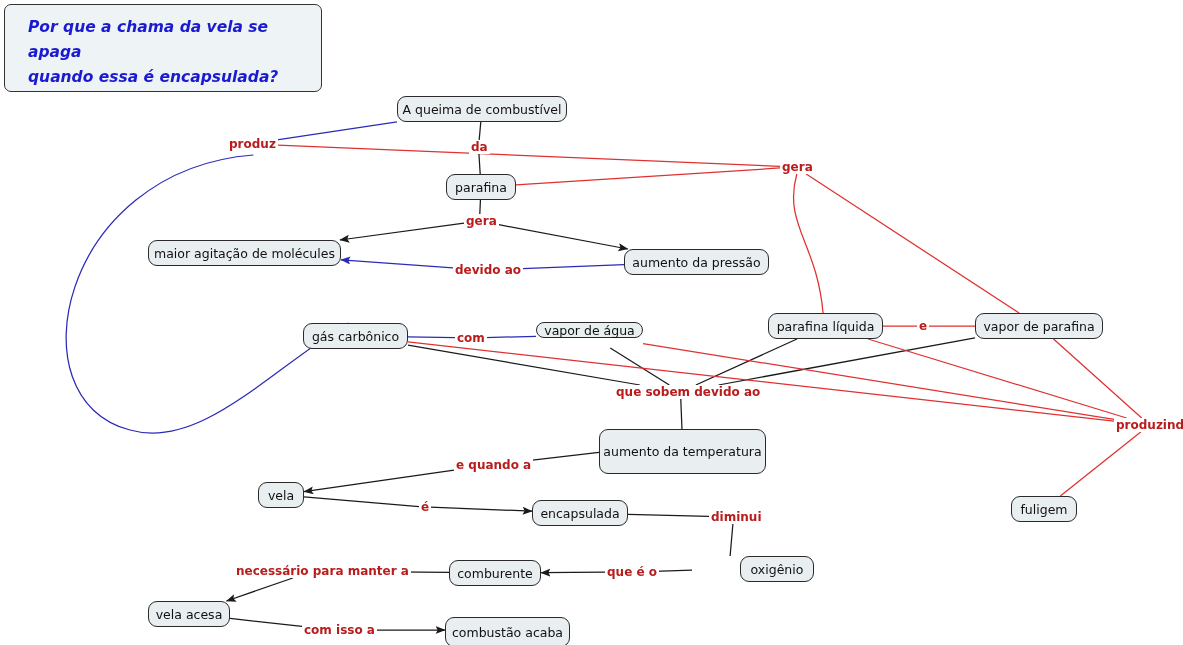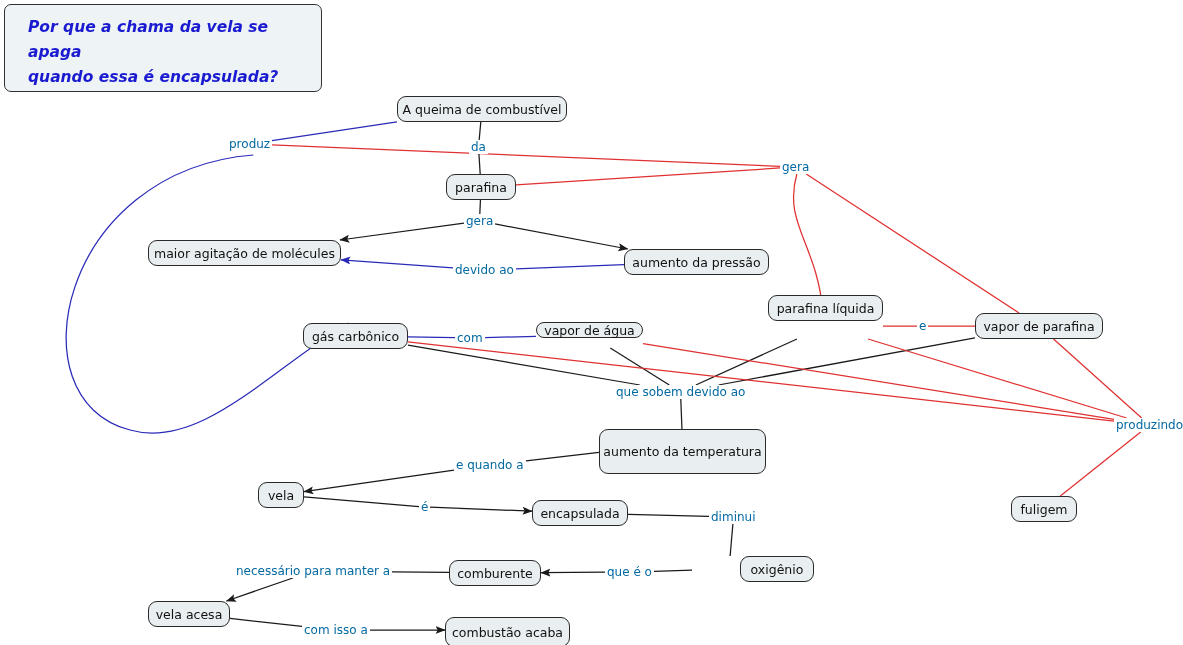--- a/index.html
+++ b/index.html
@@ -4,22 +4,22 @@
 <style>
   html,body{margin:0;padding:0;background:#ffffff;}
   body{width:1183px;height:645px;position:relative;overflow:hidden;
        font-family:"DejaVu Sans","Liberation Sans",sans-serif;}
   #cmap{position:absolute;left:0;top:0;width:1183px;height:645px;}
   svg.links{position:absolute;left:0;top:0;width:1183px;height:645px;overflow:visible;}
   .node{position:absolute;box-sizing:border-box;background:#e9eff1;
         border:1.4px solid #2a2a2a;border-radius:9px;
         display:flex;align-items:center;justify-content:center;
         font-size:12.5px;color:#111;white-space:nowrap;padding:0 3px;}
-  .linklabel{position:absolute;font-size:12px;color:#0369a1;white-space:nowrap;
-             background:#ffffff;line-height:14px;padding:0 2px;}
+  .linklabel{position:absolute;font-size:12px;color:#b91c1c;white-space:nowrap;
+             background:#ffffff;line-height:14px;padding:0 2px;font-weight:bold;}
   .qbox{position:absolute;box-sizing:border-box;background:#eef3f5;
         border:1.6px solid #333;border-radius:7px;}
   .qtext{position:absolute;left:0;right:0;top:10px;
          color:#1a1ad0;font-style:italic;font-weight:bold;font-size:15.5px;
          line-height:25px;
          font-family:"DejaVu Sans","Liberation Sans",sans-serif;margin-left:23px;}
 </style>
 </head>
 <body>
 
@@ -99,21 +99,21 @@
       </div>
       <div class="node" style="left: 624px; top: 249px; width: 145px; height: 26px; background: rgb(233, 239, 241); border-color: rgb(42, 42, 42);">
         <span>aumento da pressão</span>
       </div>
       <div class="node" style="left: 303px; top: 323px; width: 105px; height: 26px; background: rgb(233, 239, 241); border-color: rgb(42, 42, 42);">
         <span>gás carbônico</span>
       </div>
       <div class="node" style="left: 536px; top: 322px; width: 107px; height: 16px; background: rgb(233, 239, 241); border-color: rgb(42, 42, 42);">
         <span>vapor de água</span>
       </div>
-      <div class="node" style="left: 768px; top: 295px; width: 115px; height: 26px; background: rgb(233, 239, 241); border-color: rgb(42, 42, 42);">
+      <div class="node" style="left: 768px; top: 313px; width: 115px; height: 26px; background: rgb(233, 239, 241); border-color: rgb(42, 42, 42);">
         <span>parafina líquida</span>
       </div>
       <div class="node" style="left: 975px; top: 313px; width: 128px; height: 26px; background: rgb(233, 239, 241); border-color: rgb(42, 42, 42);">
         <span>vapor de parafina</span>
       </div>
       <div class="node" style="left: 599px; top: 429px; width: 167px; height: 45px; background: rgb(233, 239, 241); border-color: rgb(42, 42, 42);">
         <span>aumento da temperatura</span>
       </div>
       <div class="node" style="left: 1011px; top: 496px; width: 66px; height: 26px; background: rgb(233, 239, 241); border-color: rgb(42, 42, 42);">
         <span>fuligem</span>

